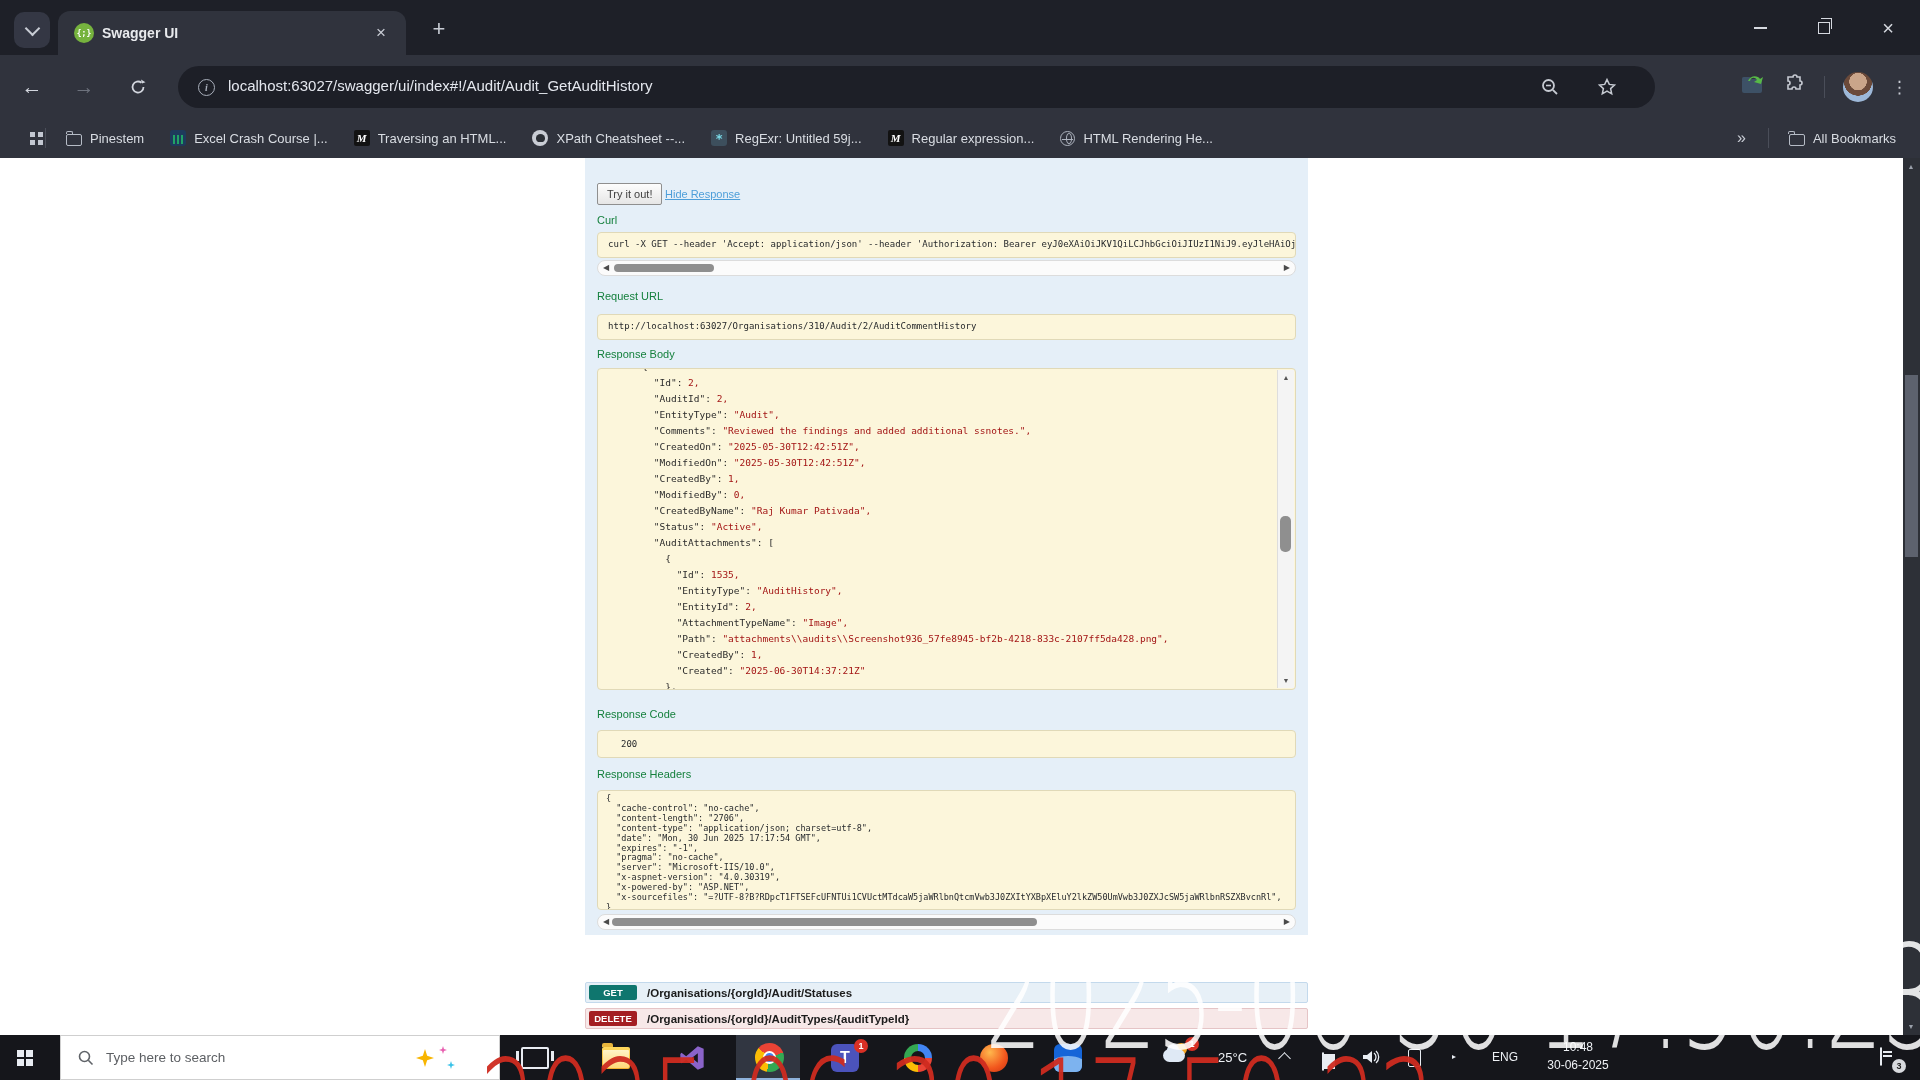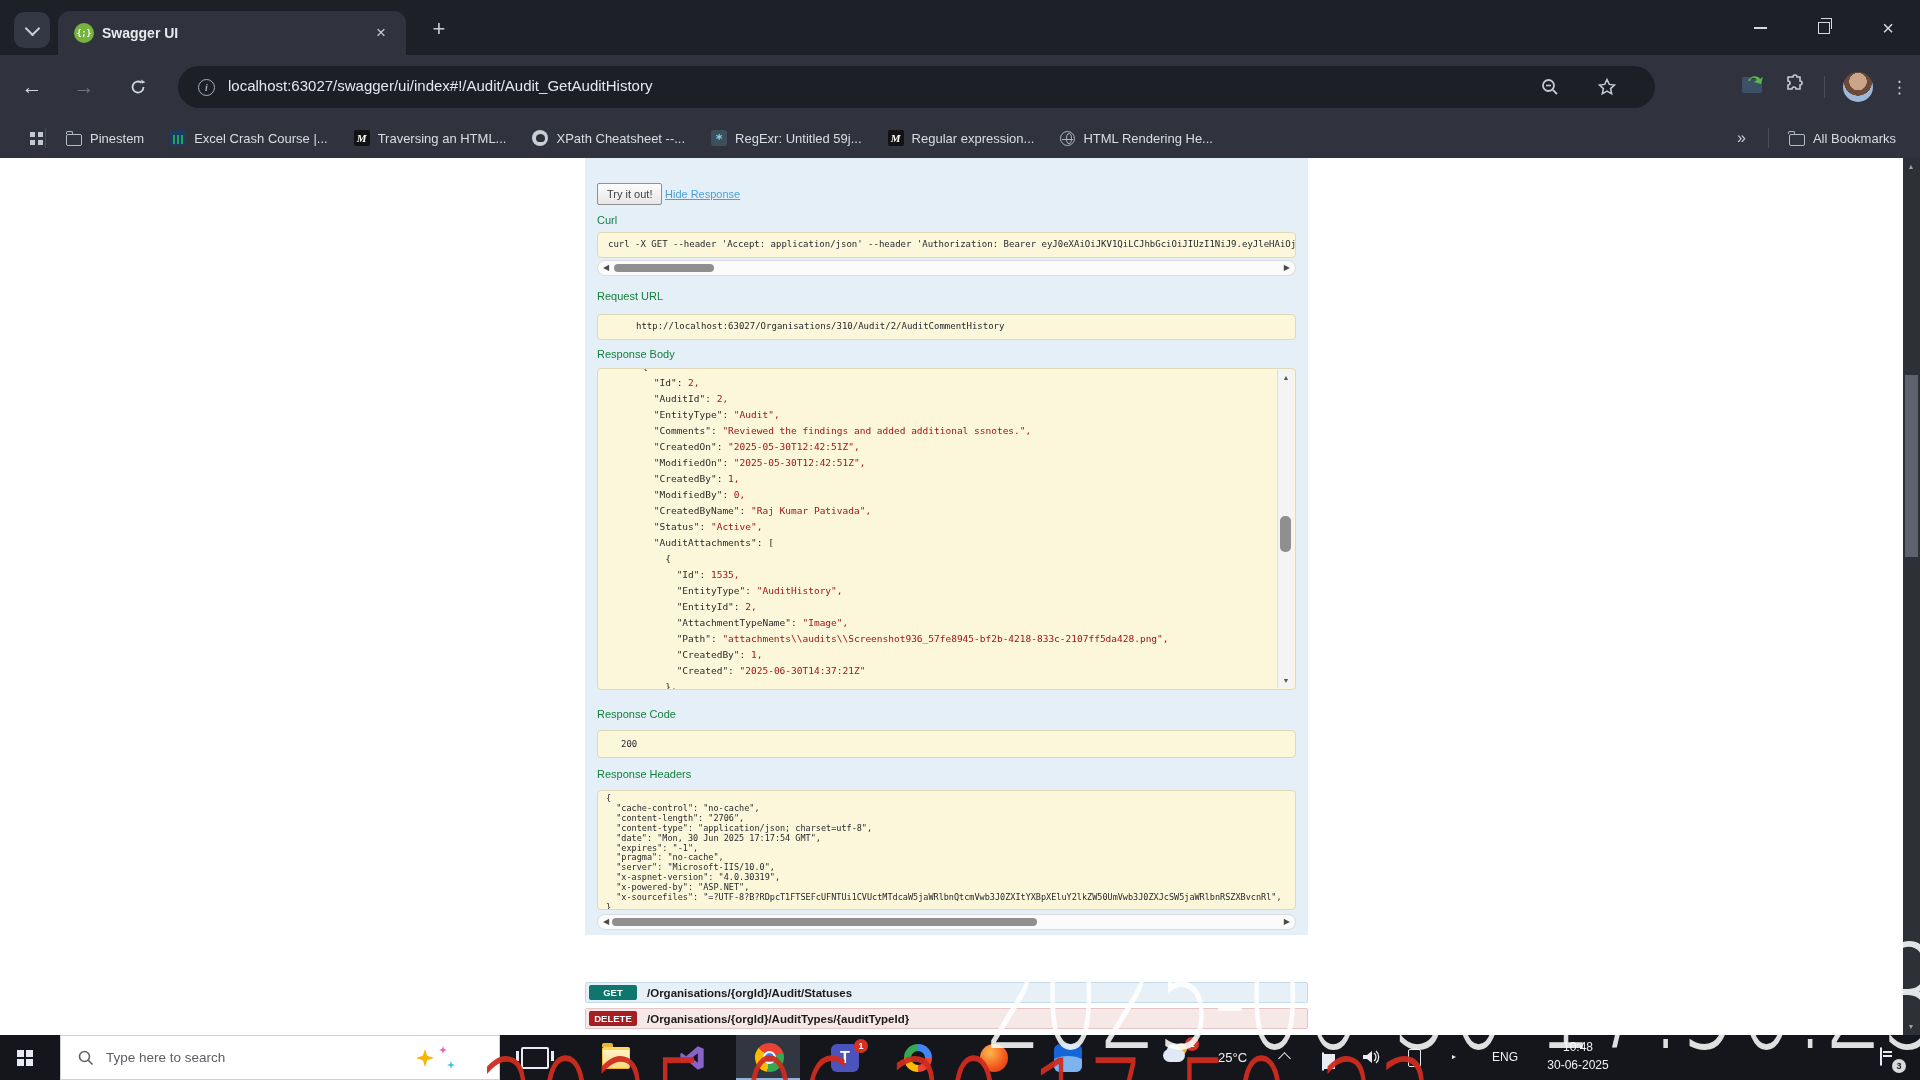--- a/index.html
+++ b/index.html
@@ -78,21 +78,21 @@
   .mono{font-family:"DejaVu Sans Mono",monospace;color:#26292c;}
   #tryout-btn{position:absolute;left:12px;top:25px;padding:4px 9px;font-size:11px;color:#404040;
     background:linear-gradient(#fdfdfd,#e6e6e6);border:1px solid #8f8f8f;border-radius:2px;}
   #hide-response{position:absolute;left:80px;top:30px;font-size:11px;color:#4d9ed9;text-decoration:underline;}
   #curl-box{top:74px;height:26px;}
   #curl-box .mono{display:block;margin:6px 10px;font-size:9px;white-space:nowrap;}
   .hscroll{position:absolute;left:12px;width:699px;height:16px;background:#fbfbfb;border:1px solid #dcdcdc;
     border-radius:8px;box-sizing:border-box;}
   .hs-arrow{position:absolute;top:2px;font-size:8px;color:#4a4a4a;}
   .hs-thumb{position:absolute;top:3px;height:8px;background:#8f8f8f;border-radius:4px;}
-  #requrl-box{top:156px;height:26px;padding-left:28px;}
+  #requrl-box{top:156px;height:26px;}
   #requrl-box .mono{display:block;margin:6px 10px;font-size:9px;white-space:nowrap;}
   #rb-box{top:210px;height:322px;}
   #rb-pre{margin:-10px 26px 0 10px;font-size:9.5px;line-height:16px;}
   #rb-pre .line{white-space:pre;}
   .jk{color:#2b2b2b;}
   .jv{color:#a31515;}
   .vscroll{position:absolute;right:1px;top:1px;bottom:1px;width:16px;background:#f4f4f4;border-left:1px solid #ddd;}
   .vs-arrow{position:absolute;left:0;width:16px;text-align:center;font-size:7px;color:#555;}
   .vs-thumb{position:absolute;left:2px;width:11px;background:#8f8f8f;border-radius:5px;}
   #respcode-box{top:572px;height:28px;}

